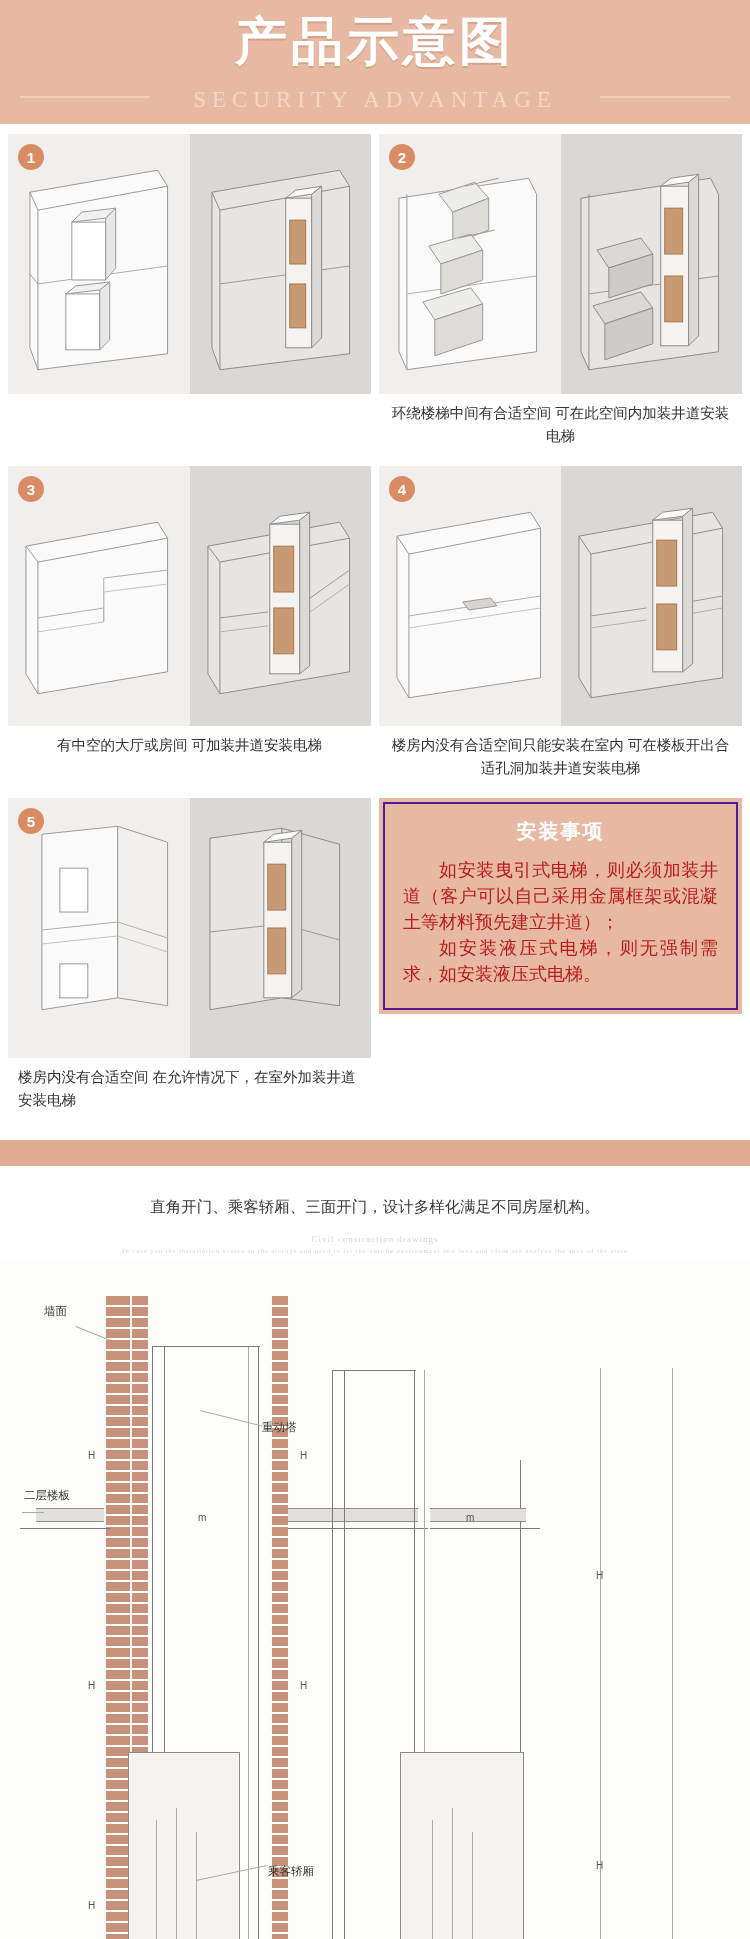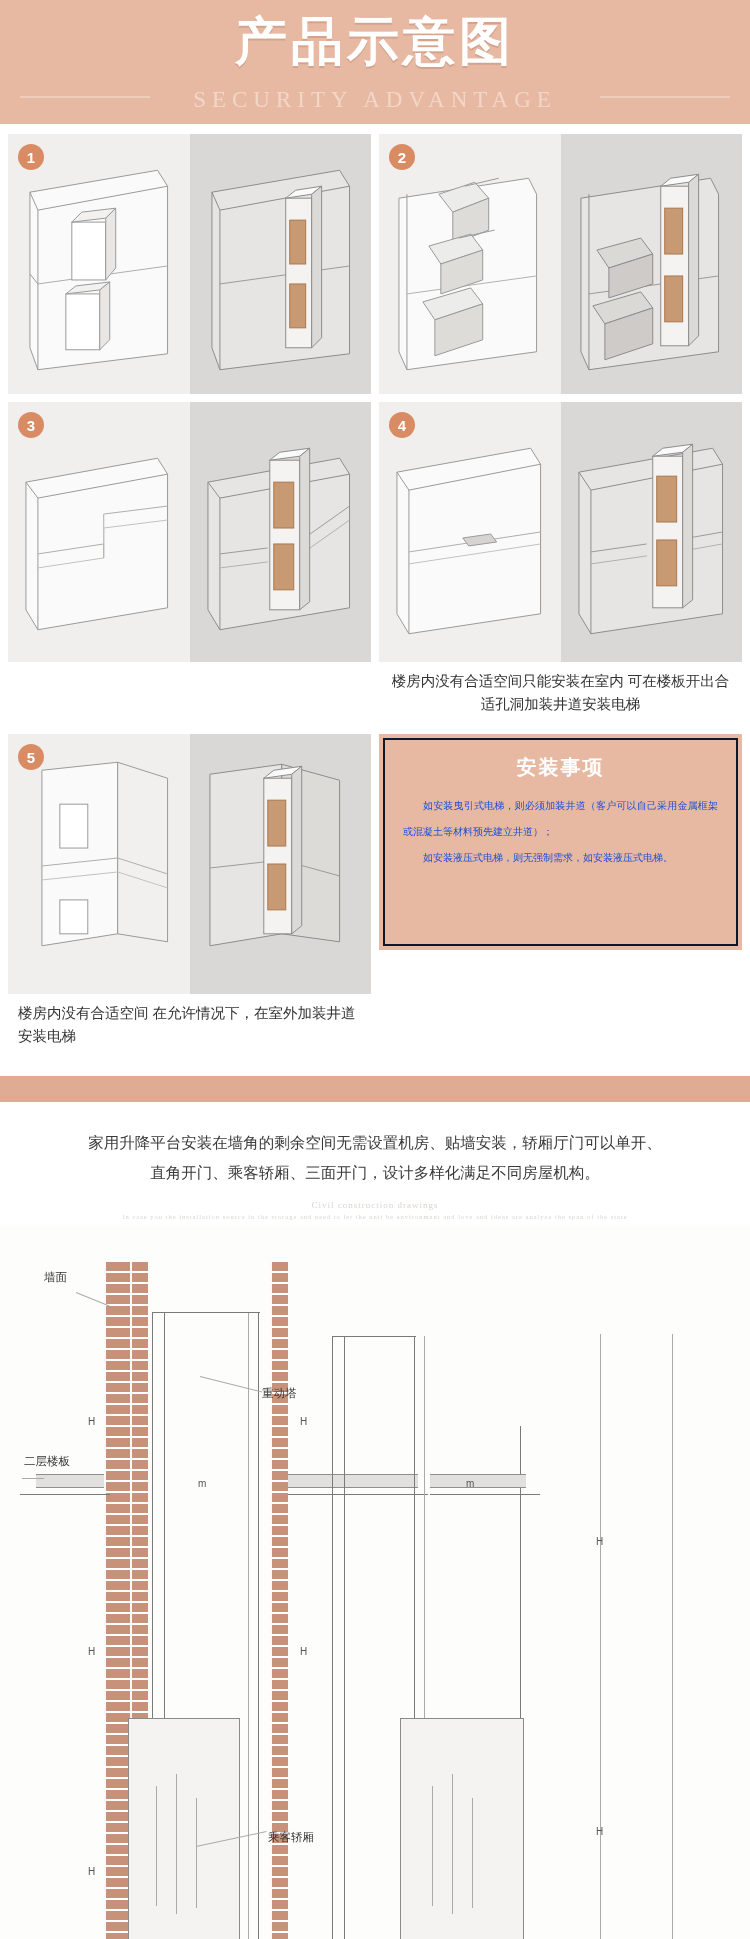--- a/index.html
+++ b/index.html
@@ -103,36 +103,36 @@
 
   
   .note-card {
     width: 363px;
     height: 216px;
     background: #e7b9a3;
     padding: 4px;
   }
   .note-inner {
     width: 100%; height: 100%;
-    border: 2px solid #0f172a;
+    border: 2px solid #4c1d95;
     padding: 14px 18px;
     display: flex;
     flex-direction: column;
   }
   .note-title {
     text-align: center;
     color: #ffffff;
     font-size: 20px;
     font-weight: bold;
     letter-spacing: 2px;
     margin-bottom: 12px;
   }
   .note-body {
-    color: #1d4ed8;
-    font-size: 10px;
+    color: #b91c1c;
+    font-size: 18px;
     line-height: 26px;
     text-align: justify;
   }
   .note-body p { text-indent: 2em; }
 
   
   .divider-band {
     width: 750px;
     height: 26px;
     background: #e0ab93;
@@ -295,20 +295,21 @@
             <path d="M44 190 L92 174 L92 210 L44 226 Z" fill="#cecbc8"></path>
             <rect x="100" y="52" width="28" height="160" fill="#f4f3f1"></rect>
             <path d="M100 52 L110 44 L138 40 L128 48 Z" fill="#fafafa"></path>
             <path d="M128 48 L138 40 L138 202 L128 212 Z" fill="#dcdad7"></path>
             <rect x="104" y="74" width="18" height="46" fill="#c79a74" stroke="#a9784f"></rect>
             <rect x="104" y="142" width="18" height="46" fill="#c79a74" stroke="#a9784f"></rect>
           </g>
         </svg>
       </div>
     </div>
+    <div class="card-caption">环绕楼梯中间有合适空间 可在此空间内加装井道安装电梯</div>
   </div>
 
   <div class="card">
     <div class="card-figure">
       <div class="badge">3</div>
       <div class="fig-half light">
         <svg class="iso" viewBox="0 0 182 260">
           <g stroke="#9a9a9a" fill="none" stroke-width="1">
             <path d="M18 80 L150 56 L160 72 L160 206 L30 228 L18 208 Z" fill="#fbfafa"></path>
             <path d="M18 80 L30 96 L30 228"></path>
@@ -329,20 +330,21 @@
             <path d="M30 166 L78 160 M112 152 L160 118" stroke="#b3b1ae"></path>
             <rect x="80" y="58" width="30" height="150" fill="#f4f3f1"></rect>
             <path d="M80 58 L90 50 L120 46 L110 54 Z" fill="#fafafa"></path>
             <path d="M110 54 L120 46 L120 200 L110 208 Z" fill="#dcdad7"></path>
             <rect x="84" y="80" width="20" height="46" fill="#c79a74" stroke="#a9784f"></rect>
             <rect x="84" y="142" width="20" height="46" fill="#c79a74" stroke="#a9784f"></rect>
           </g>
         </svg>
       </div>
     </div>
+    <div class="card-caption">有中空的大厅或房间 可加装井道安装电梯</div>
   </div>
 
   <div class="card">
     <div class="card-figure">
       <div class="badge">4</div>
       <div class="fig-half light">
         <svg class="iso" viewBox="0 0 182 260">
           <g stroke="#9a9a9a" fill="none" stroke-width="1">
             <path d="M18 70 L152 46 L162 62 L162 212 L30 232 L18 212 Z" fill="#fbfafa"></path>
             <path d="M18 70 L30 88 L30 232"></path>
@@ -413,21 +415,20 @@
         <p>如安装曳引式电梯，则必须加装井道（客户可以自己采用金属框架或混凝土等材料预先建立井道）；</p>
         <p>如安装液压式电梯，则无强制需求，如安装液压式电梯。</p>
       </div>
     </div>
   </div>
 </div>
 
 <div class="divider-band"></div>
 
 <div class="lower">
-  <div class="lower-text">家用升降平台安装在墙角的剩余空间无需设置机房、贴墙安装，轿厢厅门可以单开、</div>
   <div class="lower-text">直角开门、乘客轿厢、三面开门，设计多样化满足不同房屋机构。</div>
   <div class="lower-sub">
     <span>Civil construction drawings</span>
     <span class="l2">In case you the installation source in the storage and need to let the unit be environment and love  and ideas are analyze the span of the state</span>
   </div>
 
   <div class="blueprint">
 
     <div class="brick" style="left:104px; top:36px; width:44px; height:820px;"></div>
     <div class="brick" style="left:270px; top:36px; width:18px; height:820px;"></div>

